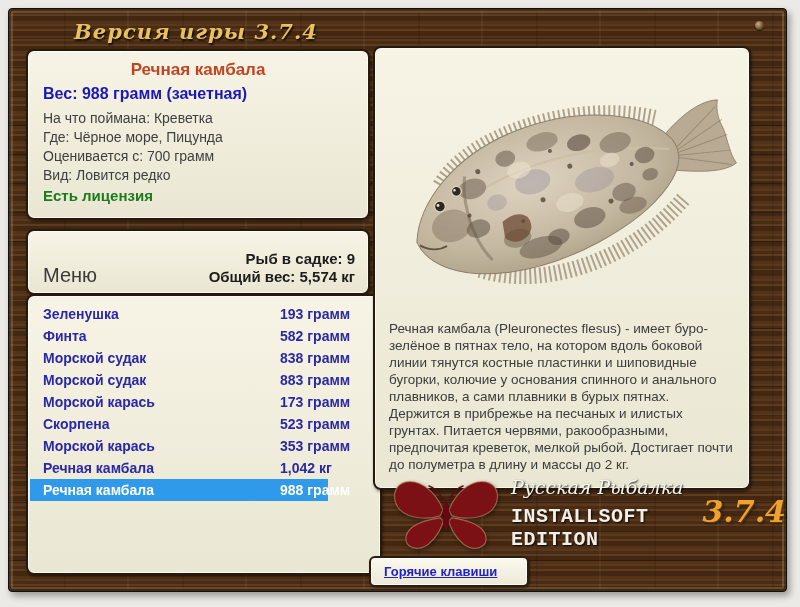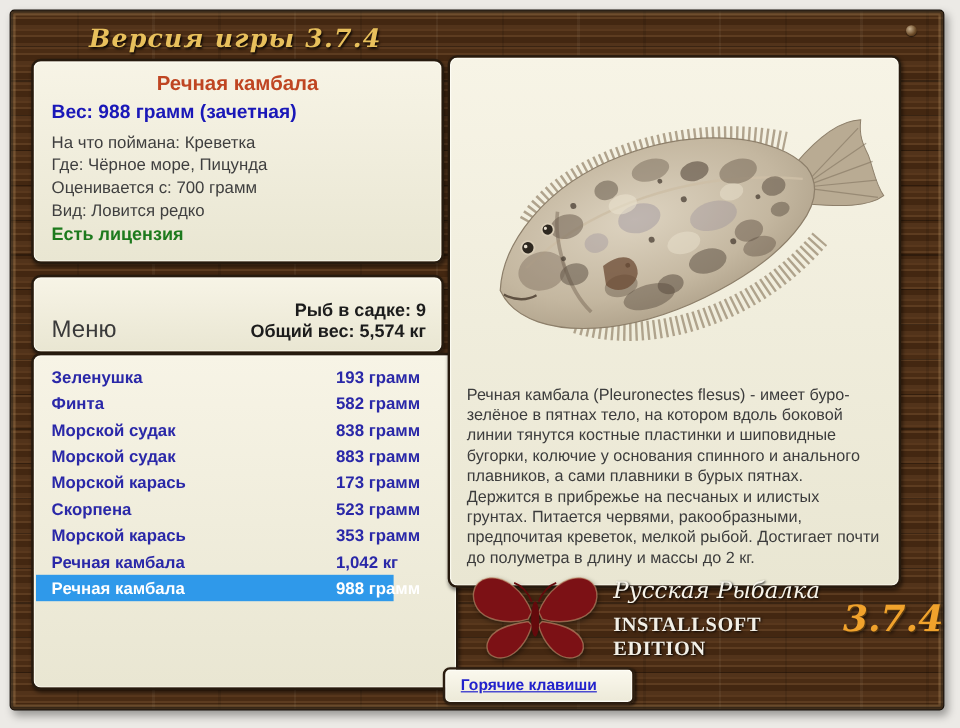--- a/index.html
+++ b/index.html
@@ -60,21 +60,21 @@
 
   .branding{position:absolute;left:378px;top:466px;display:flex;align-items:flex-end;}
   .butterfly{width:118px;height:76px;flex:0 0 auto;filter:drop-shadow(1px 2px 2px rgba(0,0,0,.45));}
   .brand-text{margin-left:6px;}
   .brand-name{
     font-family:"DejaVu Serif", serif;font-style:italic;font-size:19px;color:#f7f4ea;
     text-shadow:1px 1px 2px rgba(0,0,0,.9);
   }
   .brand-edition-row{display:flex;align-items:baseline;margin-top:0px;}
   .brand-edition{
-    font-family:Liberation Serif, serif;font-weight:bold;font-size:17px;color:#f2efe6;
+    font-family:Liberation Mono, monospace;font-weight:bold;font-size:20px;color:#f2efe6;
     letter-spacing:.5px;text-shadow:1px 1px 2px rgba(0,0,0,.9);
   }
   .brand-version{
     margin-left:10px;font-family:"DejaVu Serif", serif;font-weight:bold;font-style:italic;font-size:30px;
     color:var(--version-orange,#f0a22c);line-height:.9;
     text-shadow:1px 1px 0 #5a3a10, 2px 2px 3px rgba(0,0,0,.5);
   }
   .hotkeys-btn{
     position:absolute;left:360px;top:547px;padding:4px 30px 5px 13px;
     background:linear-gradient(180deg,#fbf9ee,#ece9d8);

